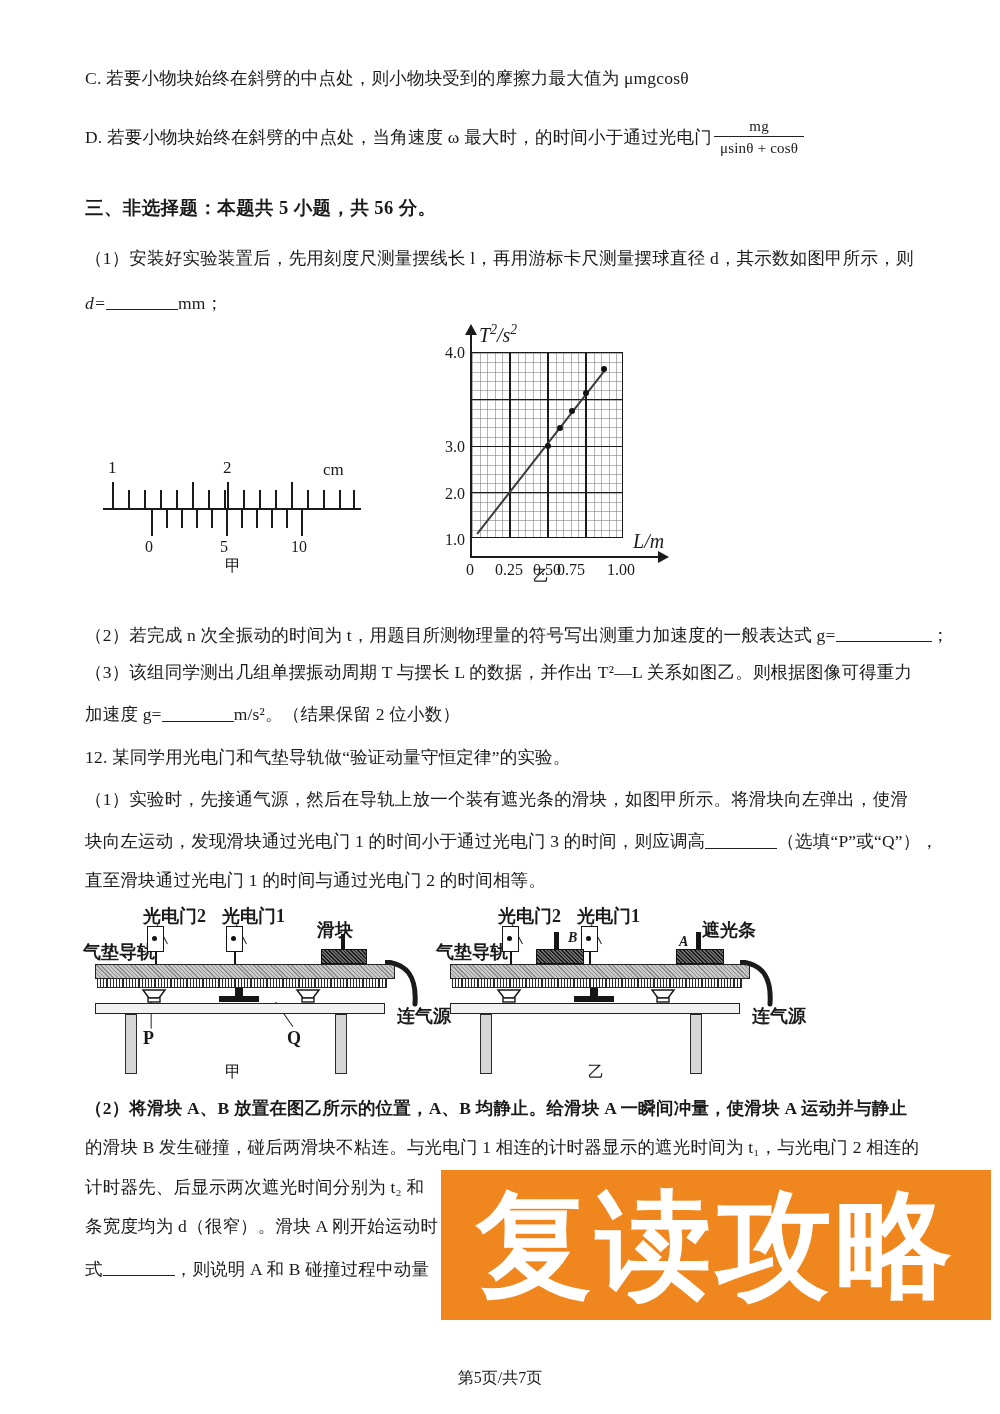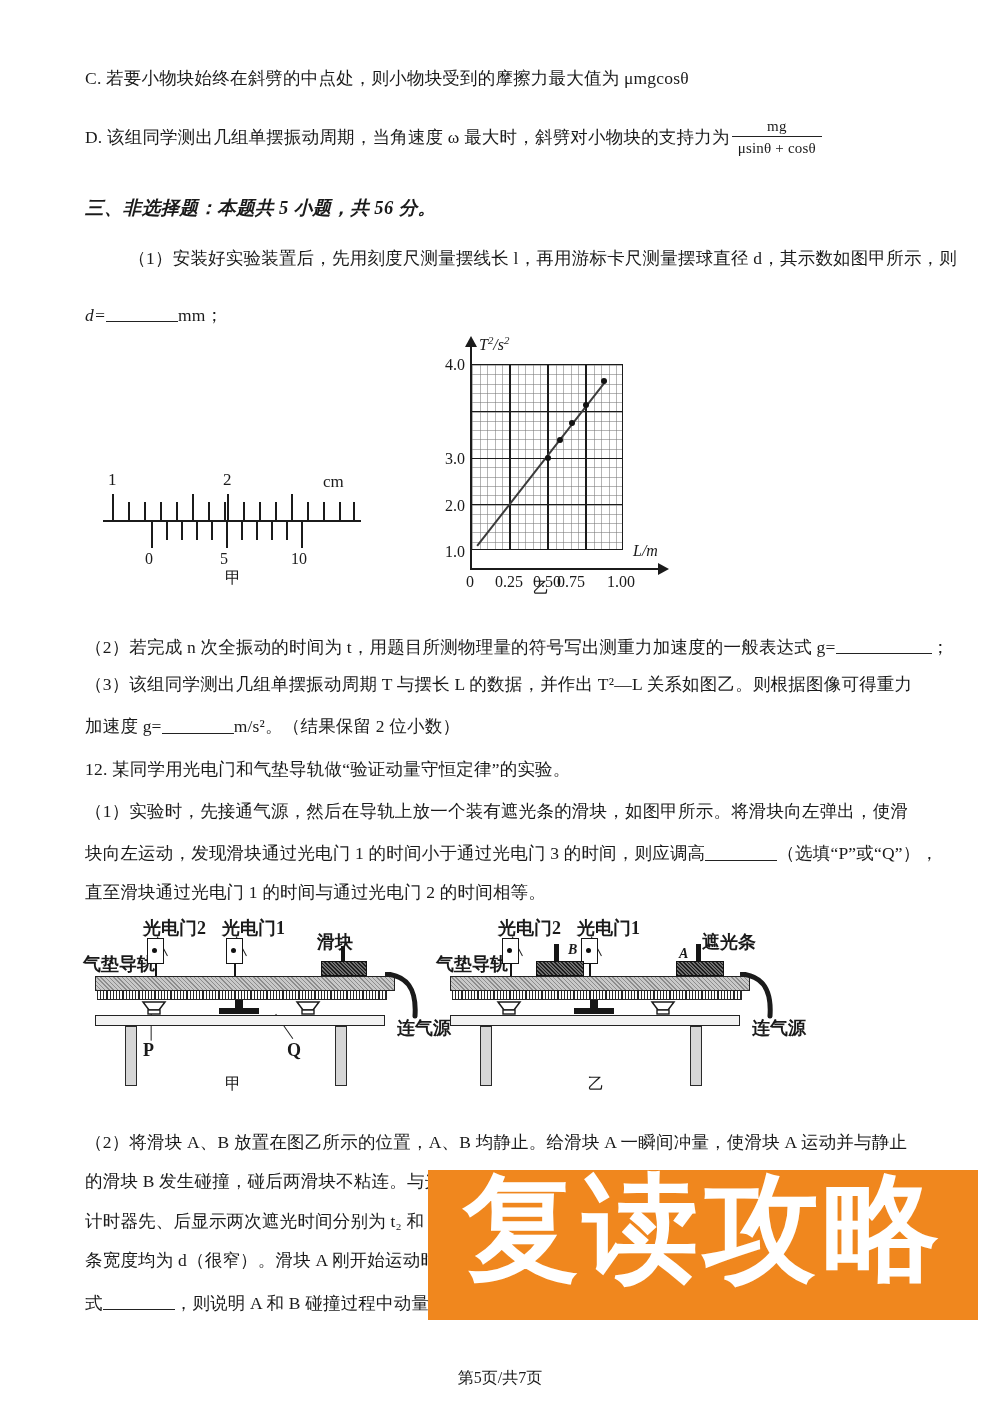--- a/index.html
+++ b/index.html
@@ -32,21 +32,20 @@
     line-height: 1.0;
     margin: 0 0 26px 0;
     letter-spacing: 0.2px;
   }
   .opt-line { margin-bottom: 30px; }
   .sec-head {
     font-size: 18.5px;
     font-weight: bold;
     margin: 36px 0 30px 0;
     letter-spacing: 0.4px;
-    font-style: italic;
   }
   .q-head { margin-bottom: 28px; }
   i.mi { font-style: italic; font-family: "Liberation Serif", serif; }
   .blank-m { display: inline-block; border-bottom: 1px solid #222; width: 72px; height: 1em; vertical-align: -2px; }
   .blank-l { display: inline-block; border-bottom: 1px solid #222; width: 96px; height: 1em; vertical-align: -2px; }
 
   
   .frac {
     display: inline-block;
     vertical-align: middle;
@@ -99,21 +98,21 @@
     border-bottom: 11px solid #1b1b1b;
   }
   .arrow-right {
     position: absolute; left: 243px; top: 231px;
     width: 0; height: 0;
     border-top: 6px solid transparent; border-bottom: 6px solid transparent;
     border-left: 11px solid #1b1b1b;
   }
   .ylab { position: absolute; font-size: 16px; text-align: right; width: 44px; }
   .xlab { position: absolute; font-size: 16px; text-align: center; }
-  .ax-title { position: absolute; font-size: 16px; font-style: italic; }
+  .ax-title { position: absolute; font-size: 20px; font-style: italic; }
   .dot { position: absolute; width: 6px; height: 6px; background: #111; border-radius: 50%; }
   .fitline { position: absolute; background: #3b3b3b; height: 1.6px; transform-origin: 0 50%; }
   .g-caption { position: absolute; left: 118px; top: 246px; font-size: 16px; }
 
   
   .track-row { position: relative; height: 178px; margin: 10px 0 4px 0; }
   .track { position: absolute; top: 0; width: 360px; height: 178px; }
   .rail {
     position: absolute;
     background: repeating-linear-gradient(45deg, #8d8d8d 0 1px, #c9c9c9 1px 3px);
@@ -146,24 +145,24 @@
     background: repeating-linear-gradient(to right, #fff 0 2px, #2a2a2a 2px 3.2px);
     border-left: 1.3px solid #2a2a2a; border-right: 1.3px solid #2a2a2a;
     border-bottom: 1.3px solid #2a2a2a;
     box-sizing: border-box;
   }
   .center-post { position: absolute; background: #161616; }
 
   
   .watermark {
     position: absolute;
-    left: 428px; top: 1170px;
+    left: 441px; top: 1170px;
     width: 550px; height: 150px;
     background: #F0871E;
-    display: flex; justify-content: center;
+    display: flex; align-items: center; justify-content: center;
     z-index: 5;
   }
   .watermark span {
     color: #ffffff;
     font-size: 116px;
     font-weight: bold;
     letter-spacing: 4px;
     font-family: "DejaVu Sans", "Liberation Sans", sans-serif;
     line-height: 1;
   }
@@ -180,27 +179,27 @@
 <body>
 
 <div class="page">
   <div class="content">
 
     <p class="line opt-line">
       <span>C</span><span>.&nbsp;</span><span>若要小物块始终在斜劈的中点处，则小物块受到的摩擦力最大值为 μmgcosθ</span>
     </p>
 
     <p class="line opt-line" style="margin-bottom:18px;">
-      <span>D</span><span>.&nbsp;</span><span>该组同学测出几组单摆振动周期，当角速度 ω 最大时，斜劈对小物块的支持力为</span><span class="frac"><span class="num">mg</span><span class="den">μsinθ + cosθ</span></span>
+      <span>D</span><span>.&nbsp;</span><span>若要小物块始终在斜劈的中点处，当角速度 ω 最大时，的时间小于通过光电门</span><span class="frac"><span class="num">mg</span><span class="den">μsinθ + cosθ</span></span>
     </p>
 
     <p class="sec-head">三、非选择题：本题共 5 小题，共 56 分。</p>
 
 
-    <p class="line" style="margin-bottom:36px;text-align:right;">
+    <p class="line" style="margin-bottom:24px;">
       <span>（1）安装好实验装置后，先用刻度尺测量摆线长 l，再用游标卡尺测量摆球直径 d，其示数如图甲所示，则</span>
     </p>
 
     <p class="line" style="margin-bottom:8px;">
       <i class="mi">d=</i><span class="blank-m"></span><span>mm；</span>
     </p>
 
     <div class="fig-row">
 
       <div class="caliper">
@@ -424,21 +423,21 @@
         </svg>
 
         <div class="rail-base" style="left:10px; top:99px; width:290px; height:11px;"></div>
         <div class="leg" style="left:40px; top:110px; width:12px; height:60px;"></div>
         <div class="leg" style="left:250px; top:110px; width:12px; height:60px;"></div>
 
         <span class="fig-cap" style="left:148px; top:158px;">乙</span>
       </div>
     </div>
 
-    <p class="line" style="margin-top:40px; margin-bottom:22px;">
+    <p class="line" style="margin-top:18px; margin-bottom:22px;font-weight:bold;">
       <span>（2）将滑块 A、B 放置在图乙所示的位置，A、B 均静止。给滑块 A 一瞬间冲量，使滑块 A 运动并与静止</span>
     </p>
 
     <p class="line" style="margin-bottom:22px;">
       <span>的滑块 B 发生碰撞，碰后两滑块不粘连。与光电门 1 相连的计时器显示的遮光时间为 t₁，与光电门 2 相连的</span>
     </p>
 
     <p class="line" style="margin-bottom:22px;">
       <span>计时器先、后显示两次遮光时间分别为 t₂ 和</span>
     </p>

